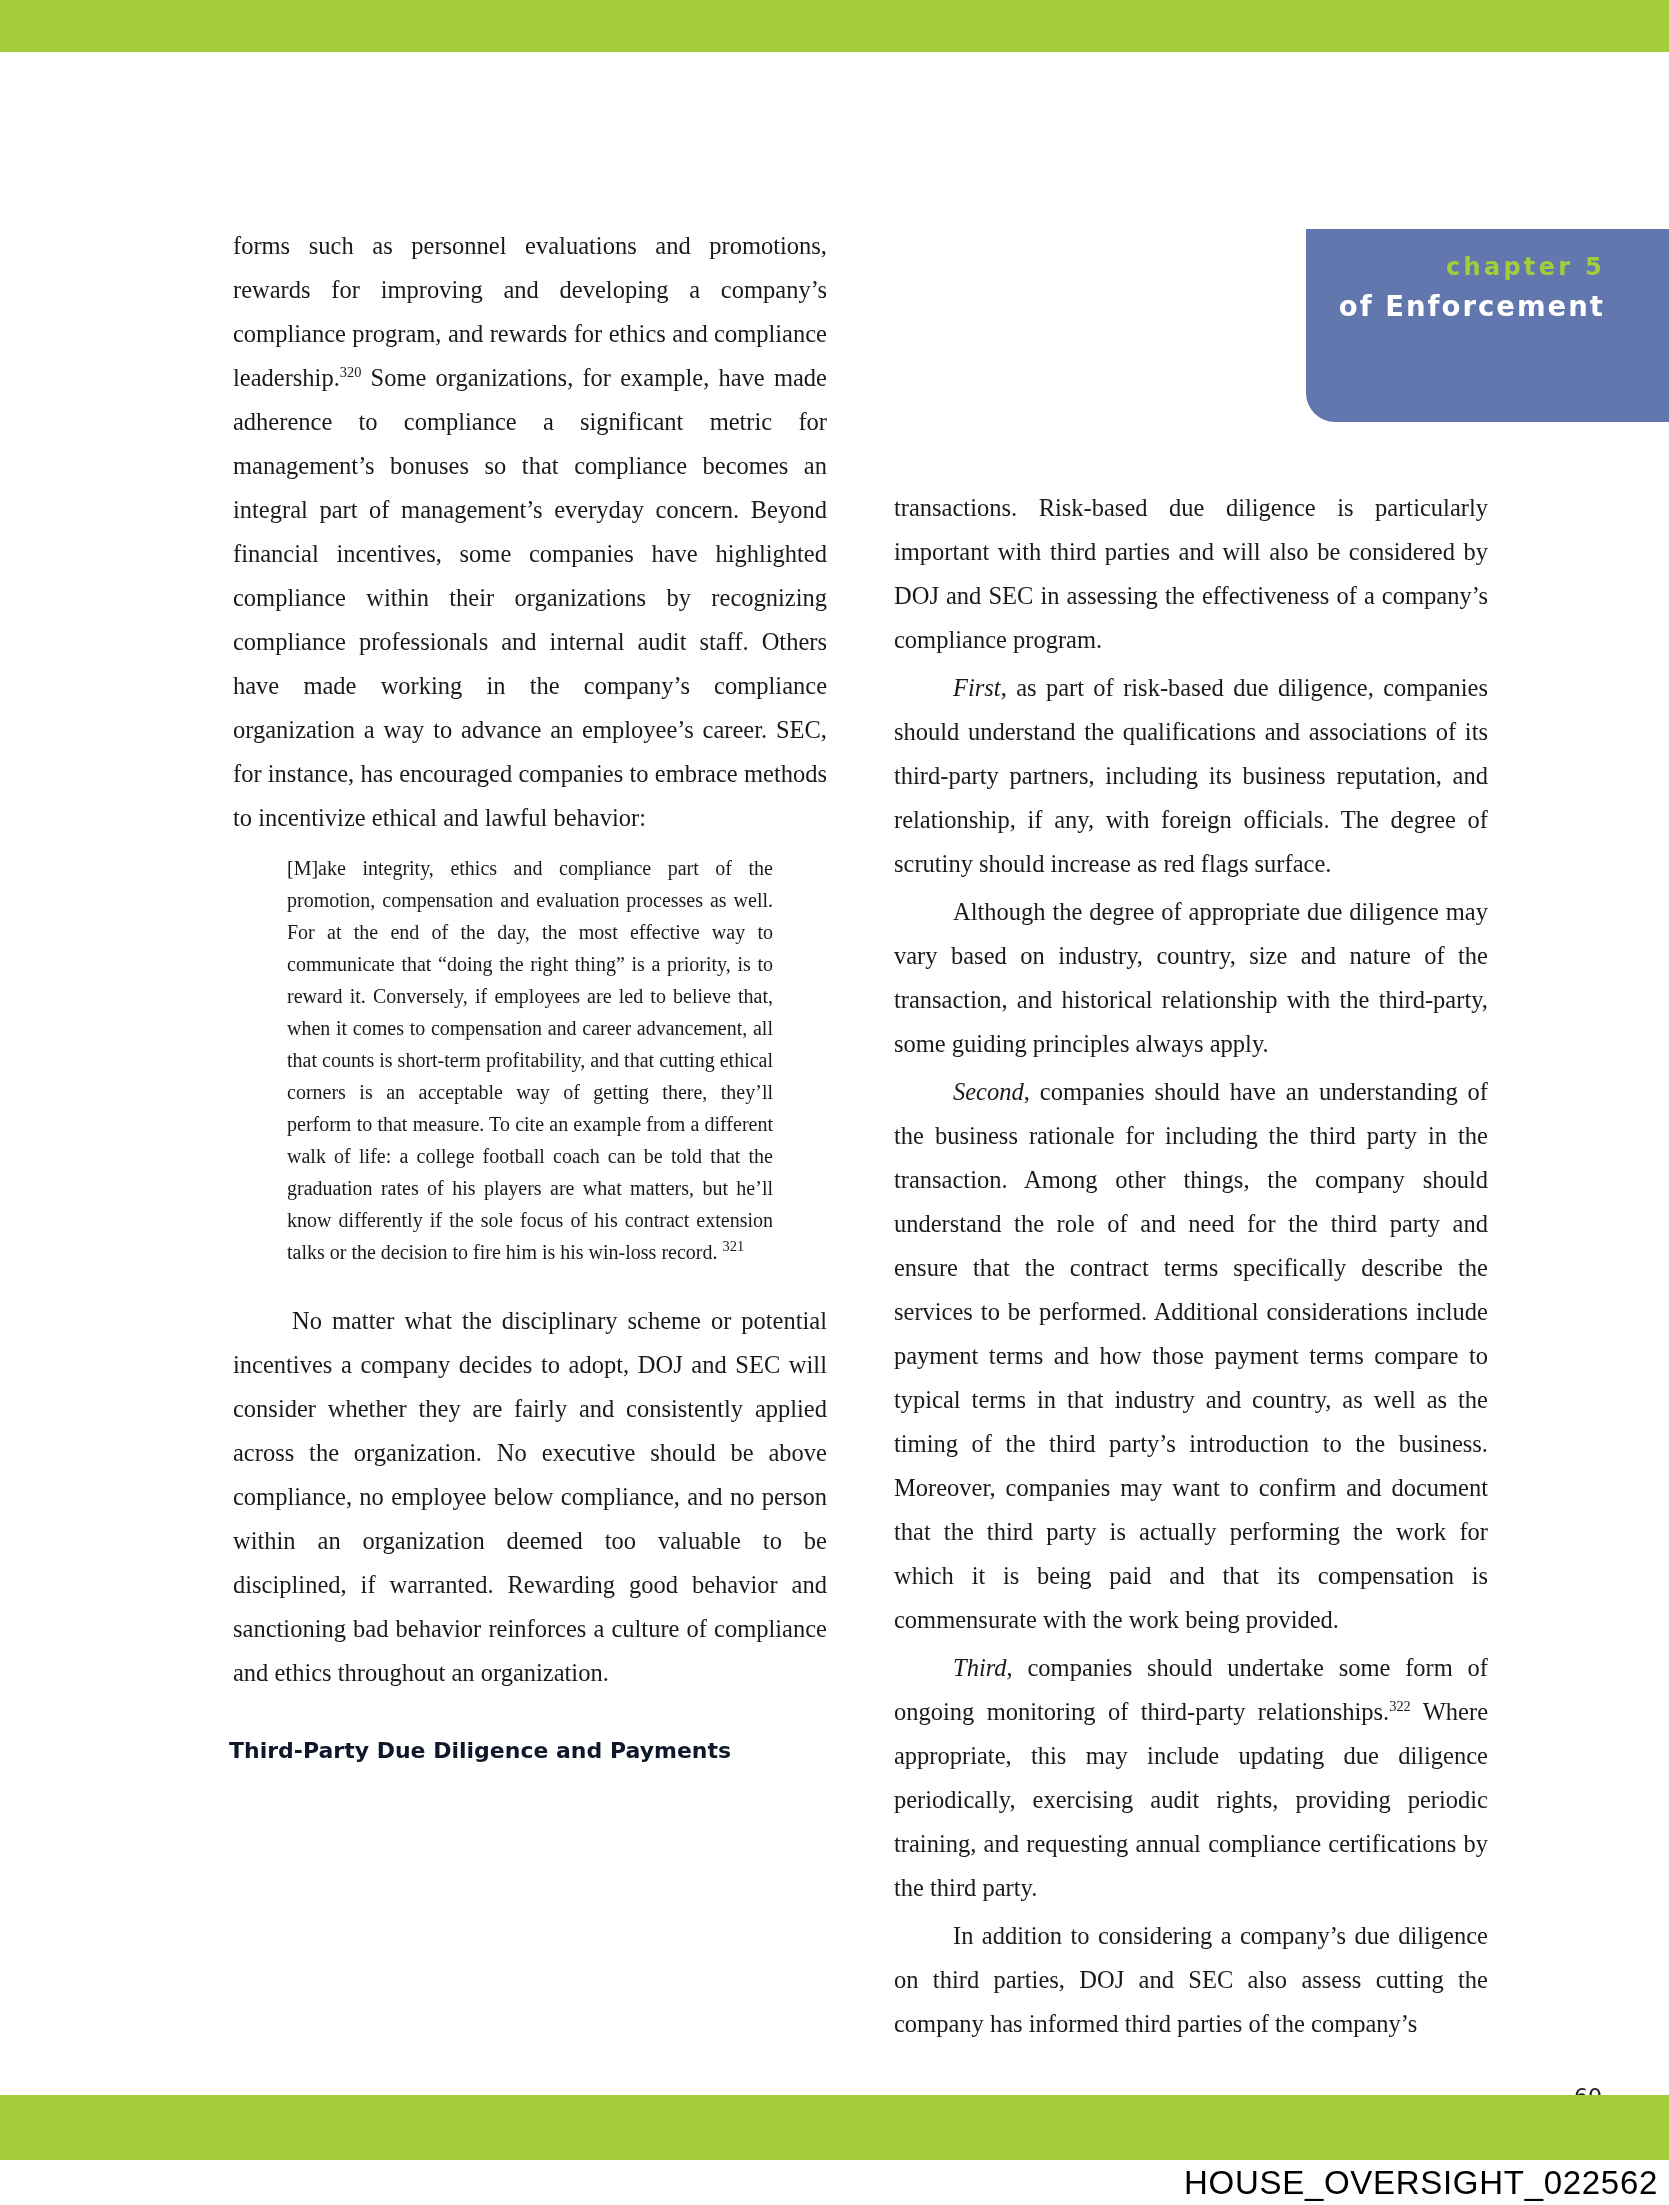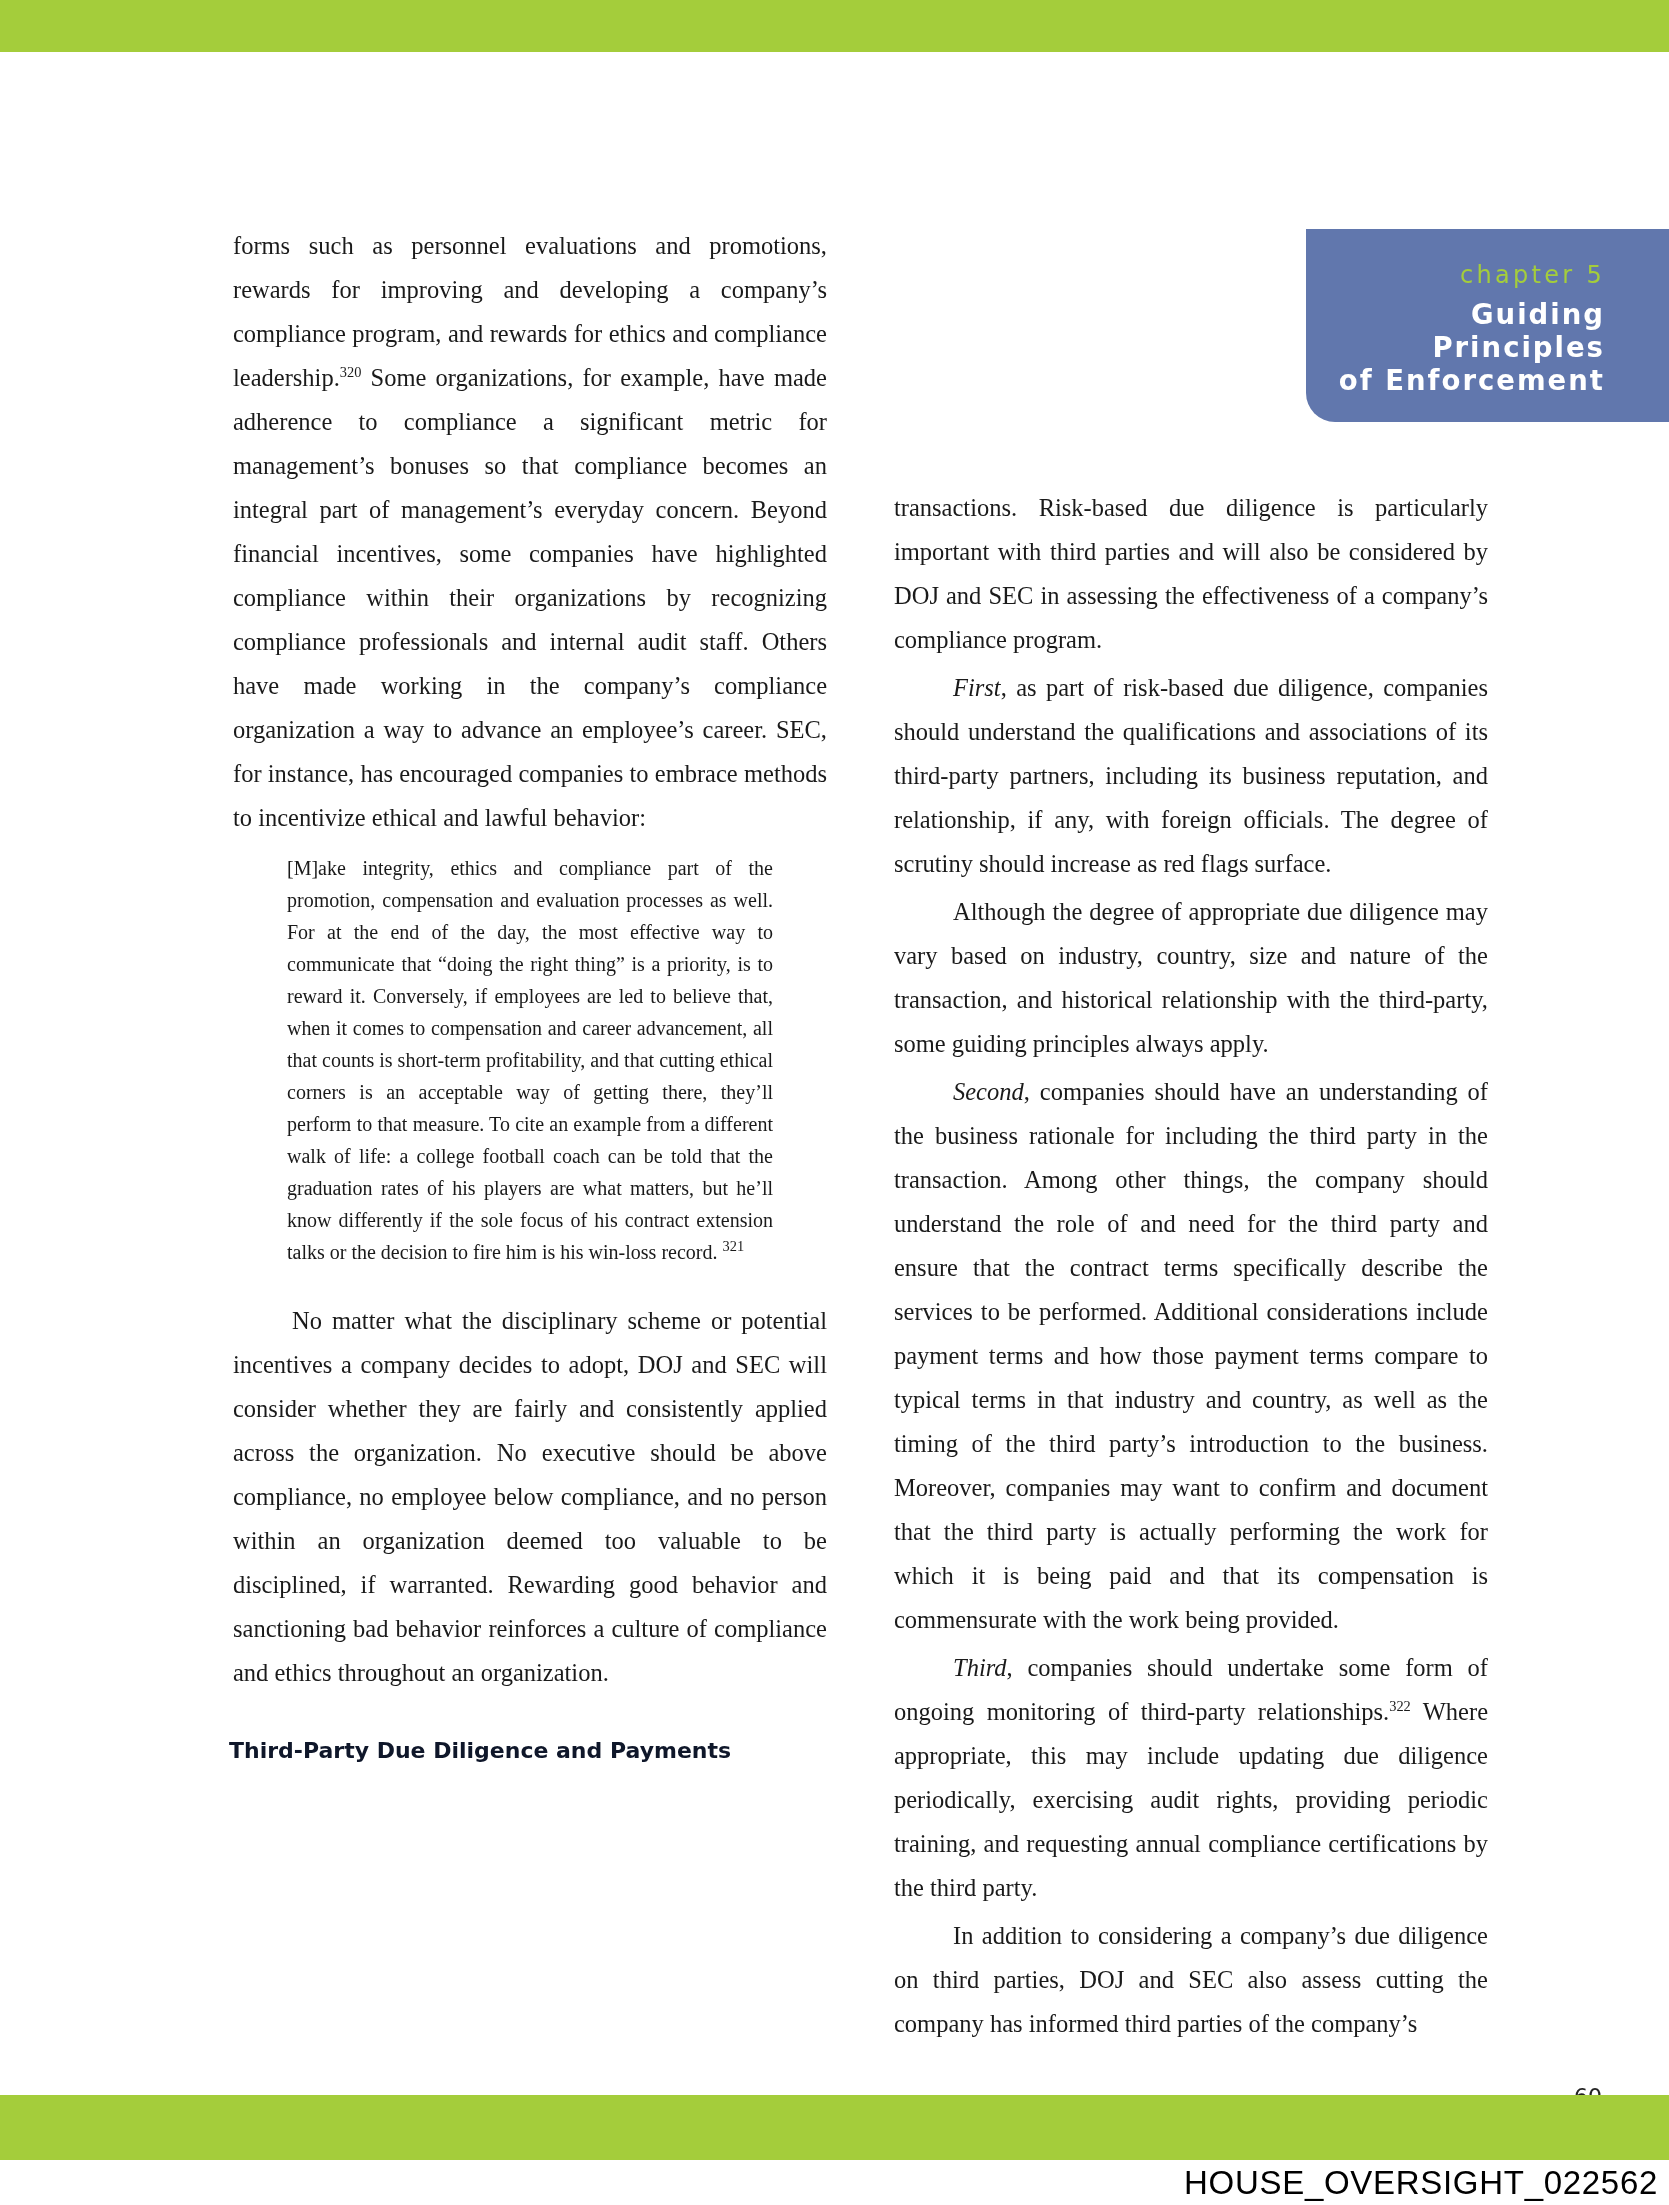--- a/index.html
+++ b/index.html
@@ -10,21 +10,21 @@
       color: #1a1a1a;
     }
     .top-band { position: absolute; left: 0; top: 0; width: 1669px; height: 52px; background: #a4cd3b; }
     .bottom-band { position: absolute; left: 0; top: 2095px; width: 1669px; height: 65px; background: #a4cd3b; }
     .chapter-tab {
       position: absolute; left: 1306px; top: 229px; width: 363px; height: 193px;
       background: #6177ad; border-bottom-left-radius: 29px;
       box-sizing: border-box; padding-right: 64px; text-align: right;
       font-family: "DejaVu Sans", "Liberation Sans", sans-serif;
     }
-    .chapter-label { color: #a4cd3b; font-size: 24px; letter-spacing: 3.3px; margin-top: 32px; font-weight: normal; }
+    .chapter-label { color: #a4cd3b; font-size: 24px; letter-spacing: 3.3px; margin-top: 24px; font-weight: bold; }
     .chapter-title { color: #ffffff; font-size: 27.5px; letter-spacing: 2px; line-height: 33px; margin-top: 9.2px; font-weight: bold; }
 
     .col { position: absolute; width: 602px; font-size: 24.5px; line-height: 44px; text-align: justify; }
     .col-left { left: 229px; top: 220px; }
     .col-right { left: 890px; top: 482px; }
     .col p { margin: 4px; }
     .indent { text-indent: 59px; }
     sup { font-size: 14.4px; line-height: 0; vertical-align: super; }
     em { font-style: italic; }
 
@@ -46,21 +46,20 @@
     }
   </style>
 </head>
 <body>
 
 <div class="top-band"></div>
 
 <div class="chapter-tab">
   <div class="chapter-label">chapter 5</div>
   <div class="chapter-title">
-    <div>Guiding Principles</div>
     <div>of Enforcement</div>
   </div>
 </div>
 
 <div class="col col-left">
   <p><span>forms such as personnel evaluations and promotions, rewards for improving and developing a company’s compliance program, and rewards for ethics and compliance leadership.</span><sup>320</sup><span> Some organizations, for example, have made adherence to compliance a significant metric for management’s bonuses so that compliance becomes an integral part of management’s everyday concern. Beyond financial incentives, some companies have highlighted compliance within their organizations by recognizing compliance professionals and internal audit staff. Others have made working in the company’s compliance organization a way to advance an employee’s career. SEC, for instance, has encouraged companies to embrace methods to incentivize ethical and lawful behavior:</span></p>
 
   <div class="blockquote"><span>[M]ake integrity, ethics and compliance part of the promotion, compensation and evaluation processes as well. For at the end of the day, the most effective way to communicate that “doing the right thing” is a priority, is to reward it. Conversely, if employees are led to believe that, when it comes to compensation and career advancement, all that counts is short-term profitability, and that cutting ethical corners is an acceptable way of getting there, they’ll perform to that measure. To cite an example from a different walk of life: a college football coach can be told that the graduation rates of his players are what matters, but he’ll know differently if the sole focus of his contract extension talks or the decision to fire him is his win-loss record. </span><sup>321</sup></div>
 
   <p class="indent">No matter what the disciplinary scheme or potential incentives a company decides to adopt, DOJ and SEC will consider whether they are fairly and consistently applied across the organization. No executive should be above compliance, no employee below compliance, and no person within an organization deemed too valuable to be disciplined, if warranted. Rewarding good behavior and sanctioning bad behavior reinforces a culture of compliance and ethics throughout an organization.</p>

